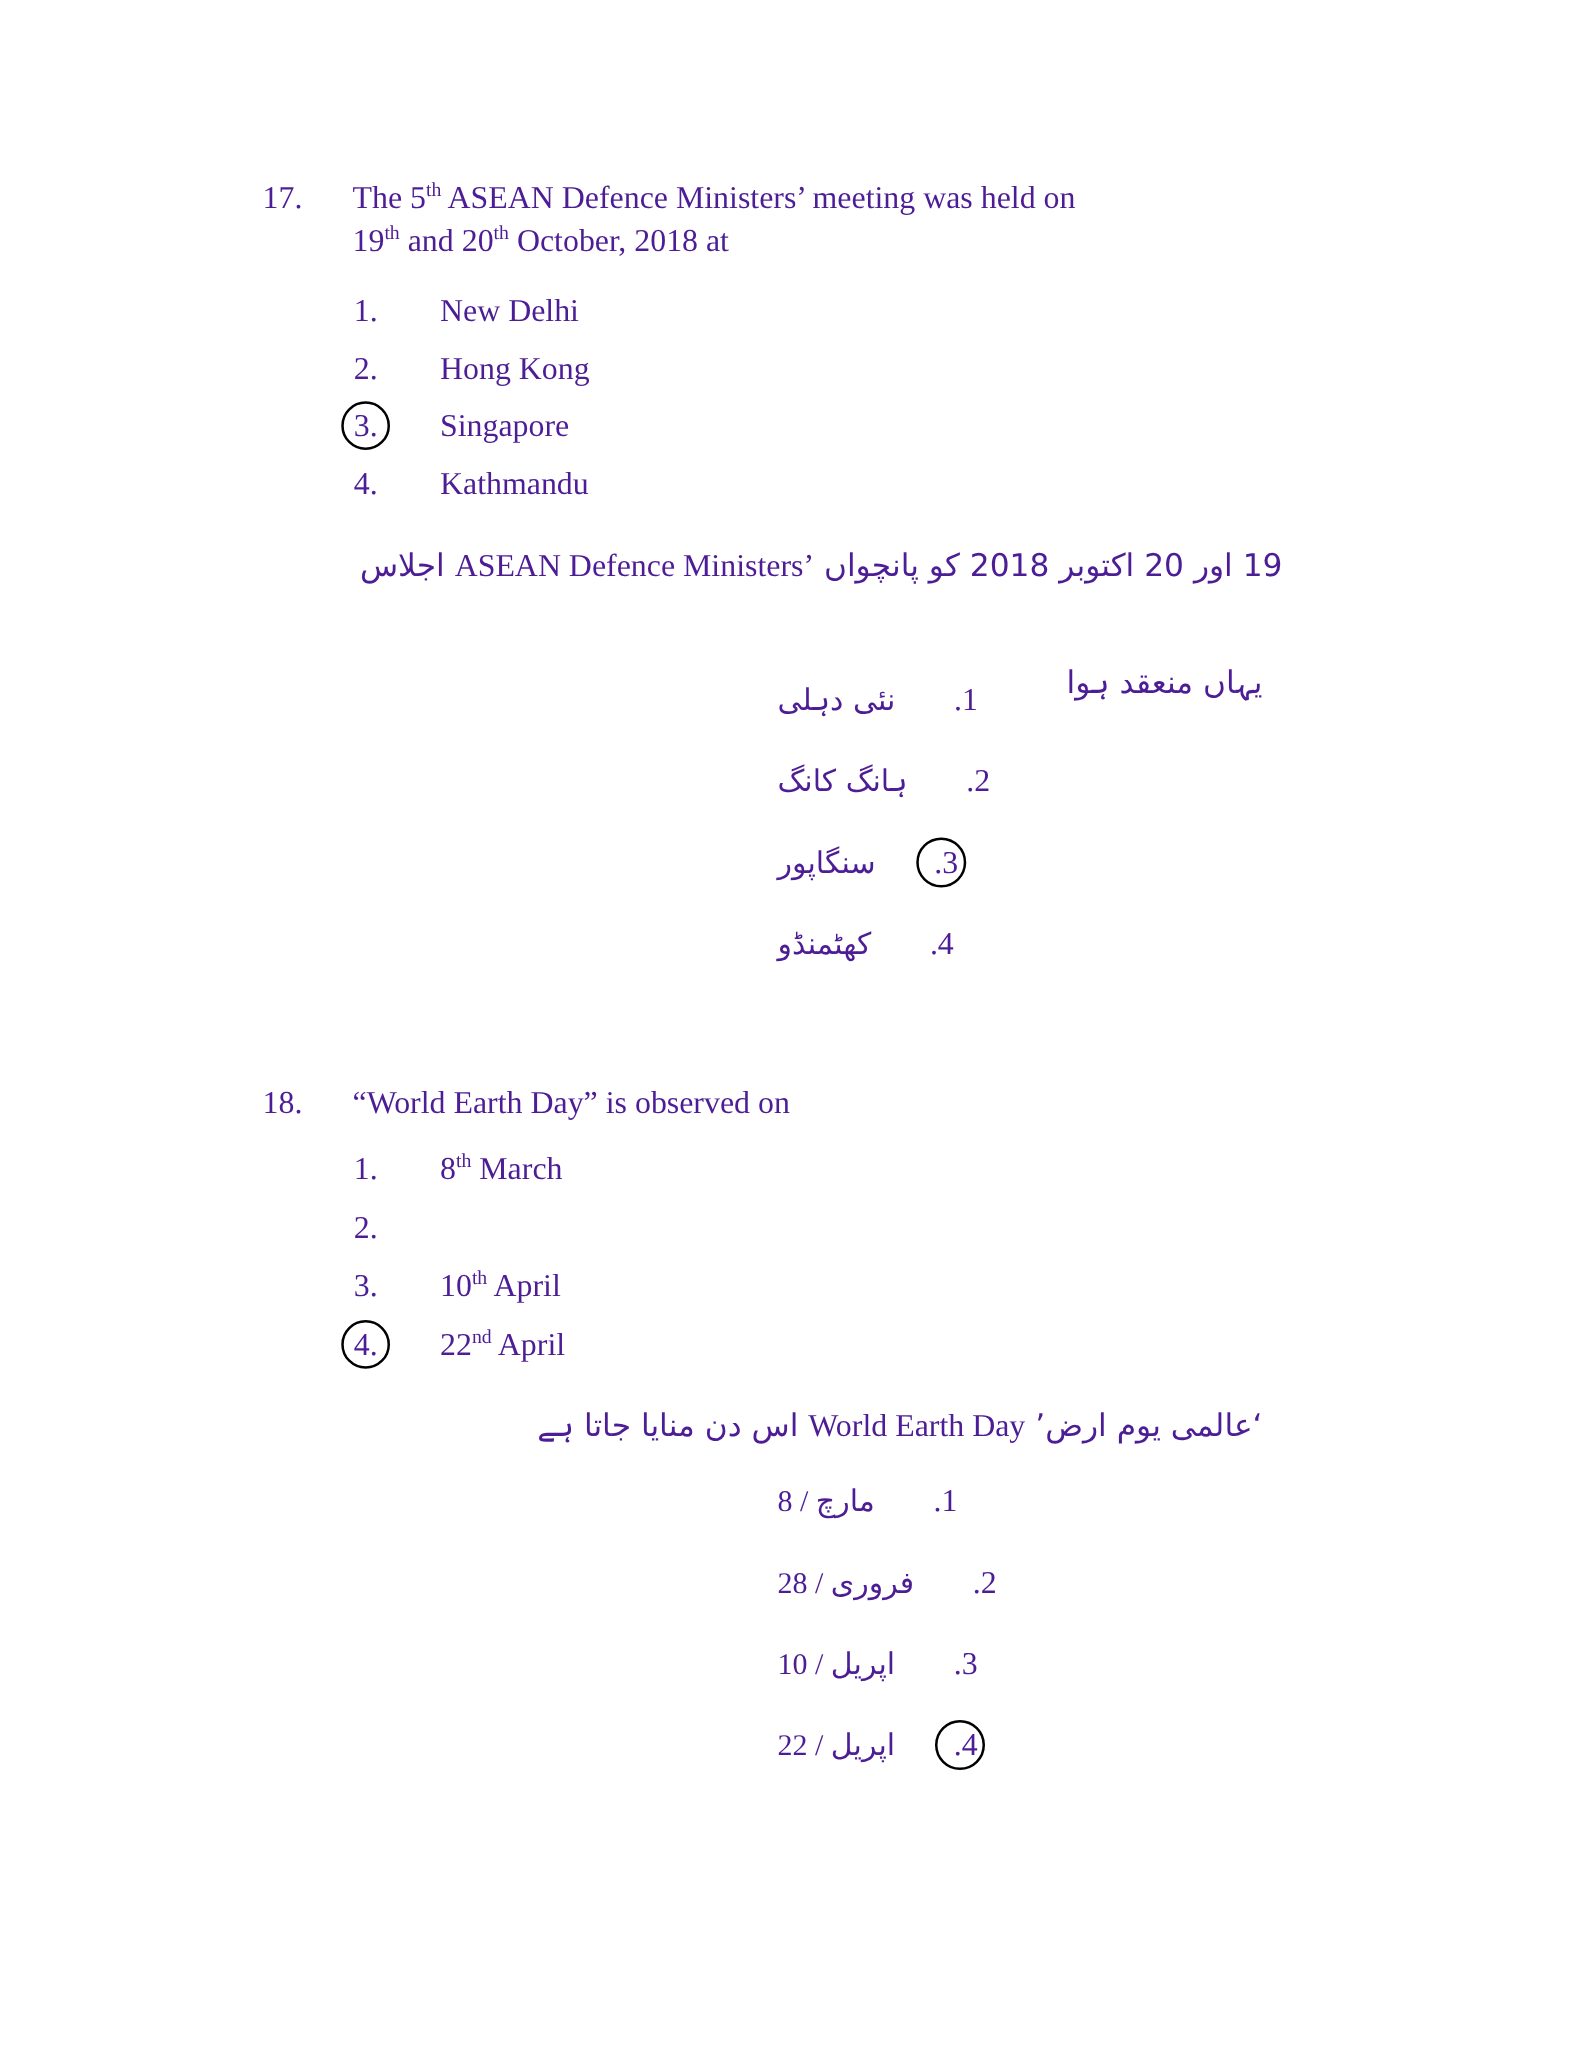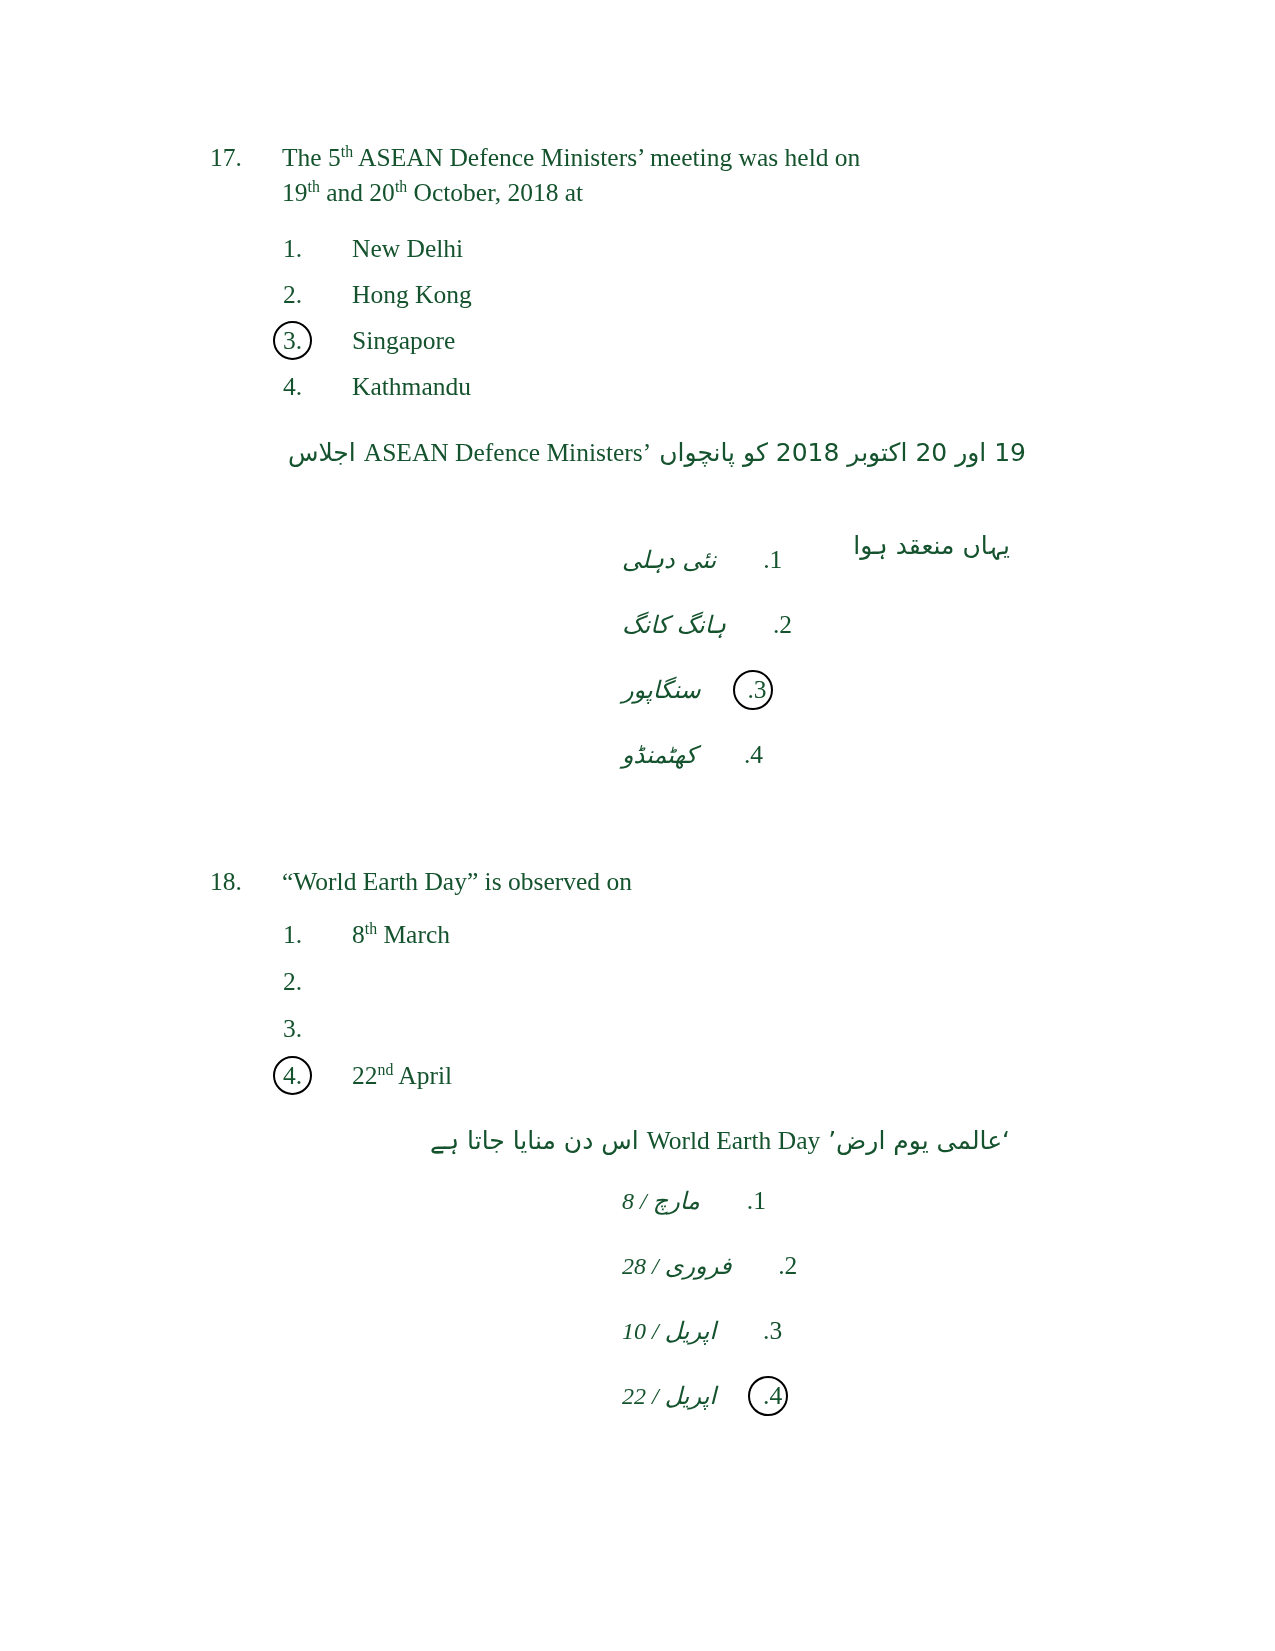--- a/index.html
+++ b/index.html
@@ -6,21 +6,21 @@
     margin: 0;
     padding: 0;
     background: #ffffff;
   }
   .page {
     position: relative;
     width: 1275px;
     height: 1651px;
     background: #ffffff;
     font-family: "Liberation Serif", "DejaVu Serif", serif;
-    color: #14532d;
+    color: #4c1d95;
     overflow: hidden;
   }
 
   
   .qblock { position: absolute; left: 0; top: 0; width: 100%; }
 
   .q-stem {
     position: absolute;
     display: flex;
     align-items: flex-start;
@@ -96,21 +96,20 @@
     align-items: center;
     justify-content: flex-end;
     direction: rtl;
     font-family: "DejaVu Sans", "Liberation Sans", sans-serif;
     font-size: 24px;
   }
   .opt-ur .ur-label {
     text-align: right;
     white-space: nowrap;
     padding-left: 22px;
-    font-style: italic;
   }
   .opt-ur .ur-num {
     width: 66px;
     flex: 0 0 66px;
     position: relative;
     display: flex;
     align-items: center;
     justify-content: flex-end;
     font-family: "Liberation Serif", "DejaVu Serif", serif;
     font-size: 25.5px;
@@ -233,20 +232,21 @@
     <div class="opt-en" style="left:280px; top:967px; width:420px;">
       <div class="marker">
         <span class="mk">2.</span>
       </div>
     </div>
 
     <div class="opt-en" style="left:280px; top:1014px; width:420px;">
       <div class="marker">
         <span class="mk">3.</span>
       </div>
+      <div class="opt-label"><span>10</span><sup>th</sup><span> April</span></div>
     </div>
 
     <div class="opt-en" style="left:280px; top:1061px; width:420px;">
       <div class="marker circled">
         <span class="mk">4.</span>
       </div>
       <div class="opt-label"><span>22</span><sup>nd</sup><span> April</span></div>
     </div>
 
     <div class="urdu" style="left:260px; top:1122px; width:750px;">

